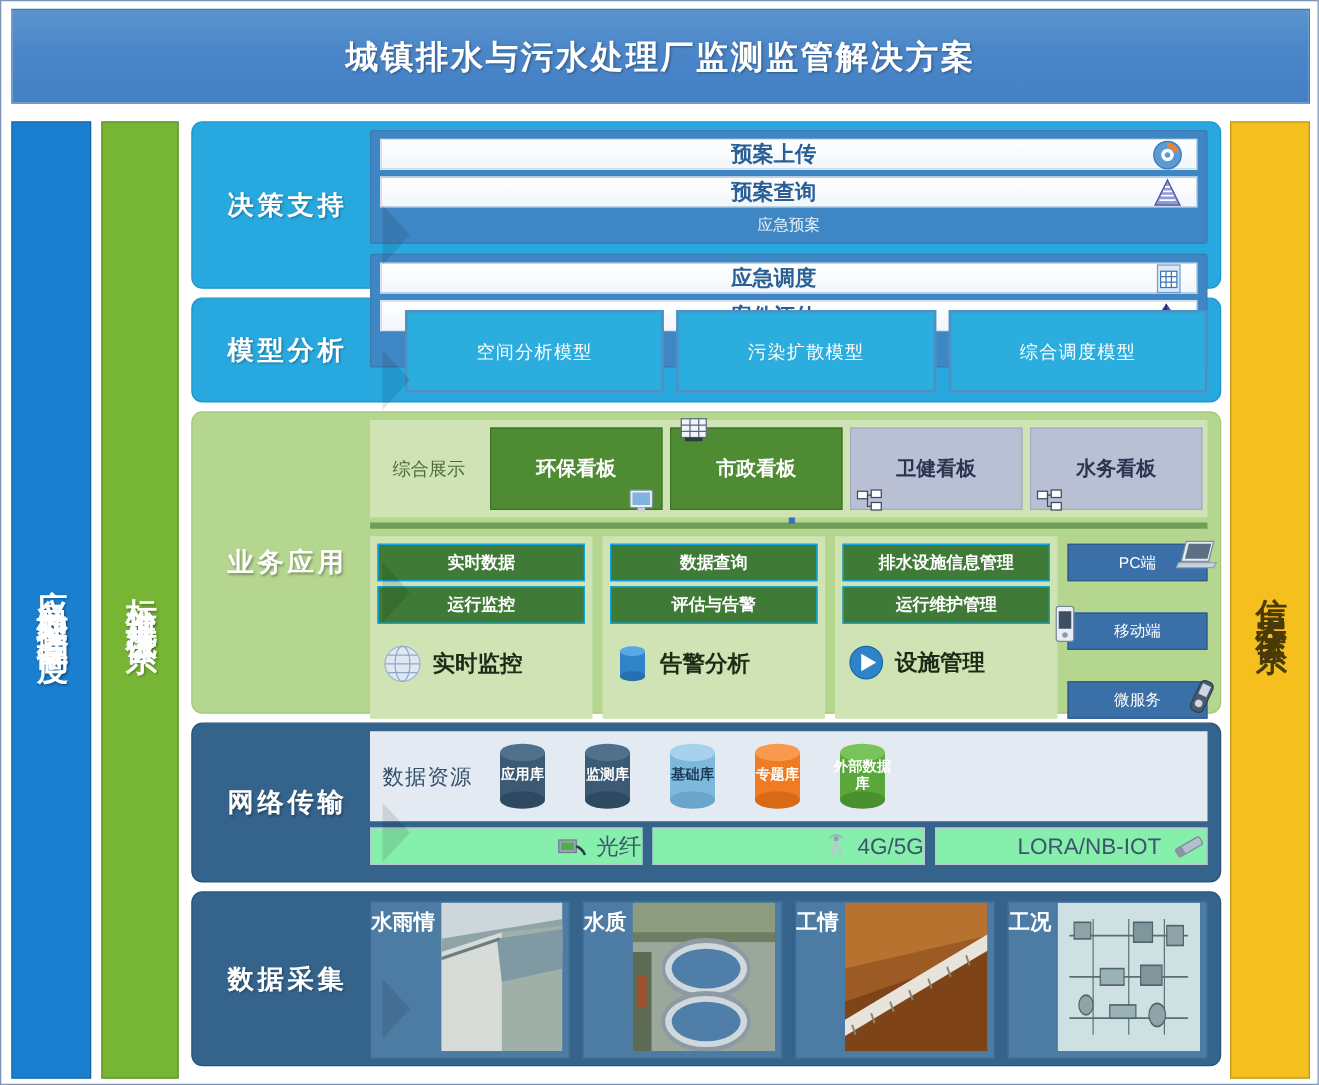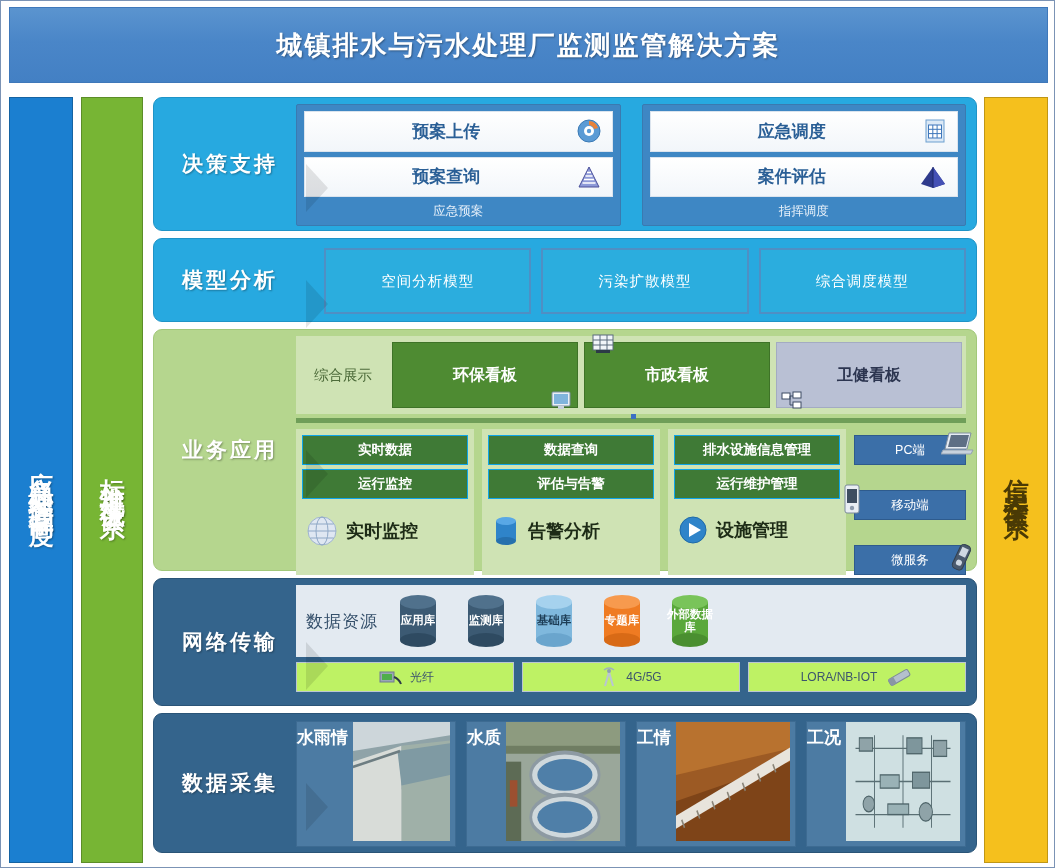--- a/index.html
+++ b/index.html
@@ -53,21 +53,21 @@
   }
   .layer-label::after {
     content:""; position:absolute; right:-22px; top:50%;
     border-top:24px solid transparent; border-bottom:24px solid transparent;
     border-left:22px solid rgba(0,0,0,.10);
   }
   .layer-body { margin-left:142px; position:relative; z-index:2; }
 
   
   #layer-decision { height:134px; background:#27a9e0; border:1px solid #1f94c7; }
-  .dec-groups { display:flex; gap:21px; padding:6px 10px 6px 0; height:134px; }
+  .dec-groups { display:flex; gap:8px; padding:6px 10px 6px 0; height:134px;flex-direction:column; }
   .dec-group {
     flex:1; background:#3e87c4; border:1px solid #3a7ab0; border-radius:2px;
     display:flex; flex-direction:column; padding:6px 7px 2px 7px;
   }
   .dec-card {
     flex:1; background:linear-gradient(180deg,#ffffff,#f2f6fa);
     margin-bottom:5px; display:flex; align-items:center; position:relative;
     border:1px solid #dbe4ee;
   }
   .dec-card-label { flex:1; text-align:center; font-size:17px; font-weight:bold; color:#2a5f96; padding-right:24px;}
@@ -112,23 +112,23 @@
 
   
   #layer-network { height:128px; background:#34648c; border:1px solid #2a5477; }
   .net-wrap { padding:6px 10px 7px 0; }
   .net-res { background:#e3eaf1; display:flex; align-items:center; padding:6px 10px; gap:12px; height:72px; }
   .net-res-label { font-size:17px; color:#35506b; letter-spacing:1px; }
   .db { width:56px; height:58px; position:relative; display:flex; align-items:center; justify-content:center;
         font-size:11.5px; color:#fff; font-weight:bold; text-align:center; line-height:1.15; }
   .net-trans { display:flex; gap:8px; margin-top:5px; }
   .trans-item {
-    flex:1; height:30px; background:#bef264; border:1px solid #bac6d3;
-    display:flex; align-items:center; justify-content:center; gap:8px;
-    font-size:12px; color:#3d556e;
+    flex:1; height:30px; background:#86efac; border:1px solid #bac6d3;
+    display:flex; align-items:center; justify-content:flex-end; gap:8px;
+    font-size:18px; color:#3d556e;
   }
 
   
   #layer-data { height:140px; background:#34648c; border:1px solid #2a5477; margin-bottom:0; }
   .data-row { display:flex; gap:10px; padding:7px 10px 7px 0; height:140px; }
   .data-card { flex:1; display:flex; flex-direction:row; background:#4c7ba3; border:1px solid #3d6b92; }
   .data-card-title { text-align:center; color:#ffffff; font-size:17px; font-weight:bold; padding:4px 0 3px; }
   .data-card-img { flex:1; margin:0 5px 5px; position:relative; overflow:hidden; }
 
   svg { display:block; }
@@ -259,20 +259,31 @@
               <span style="position:absolute;left:4px;bottom:-4px">
                 <svg width="22" height="20" viewBox="0 0 22 20">
                   <rect x="1" y="2" width="8" height="6" fill="#fff" stroke="#3d4a63"></rect>
                   <rect x="12" y="1" width="8" height="6" fill="#fff" stroke="#3d4a63"></rect>
                   <rect x="12" y="11" width="8" height="6" fill="#fff" stroke="#3d4a63"></rect>
                   <path d="M9 5 H12 M9 5 V14 H12" stroke="#3d4a63" fill="none"></path>
                 </svg>
               </span>
             </div>
 
+            <div class="board grey">
+              <span>水务看板</span>
+              <span style="position:absolute;left:4px;bottom:-4px">
+                <svg width="22" height="20" viewBox="0 0 22 20">
+                  <rect x="1" y="2" width="8" height="6" fill="#fff" stroke="#3d4a63"></rect>
+                  <rect x="12" y="1" width="8" height="6" fill="#fff" stroke="#3d4a63"></rect>
+                  <rect x="12" y="11" width="8" height="6" fill="#fff" stroke="#3d4a63"></rect>
+                  <path d="M9 5 H12 M9 5 V14 H12" stroke="#3d4a63" fill="none"></path>
+                </svg>
+              </span>
+            </div>
           </div>
 
           <div class="biz-divider"></div>
 
           <div class="biz-main">
             <div class="biz-col">
               <div class="biz-btn">实时数据</div>
               <div class="biz-btn">运行监控</div>
               <div class="biz-feature">
                 <span>

